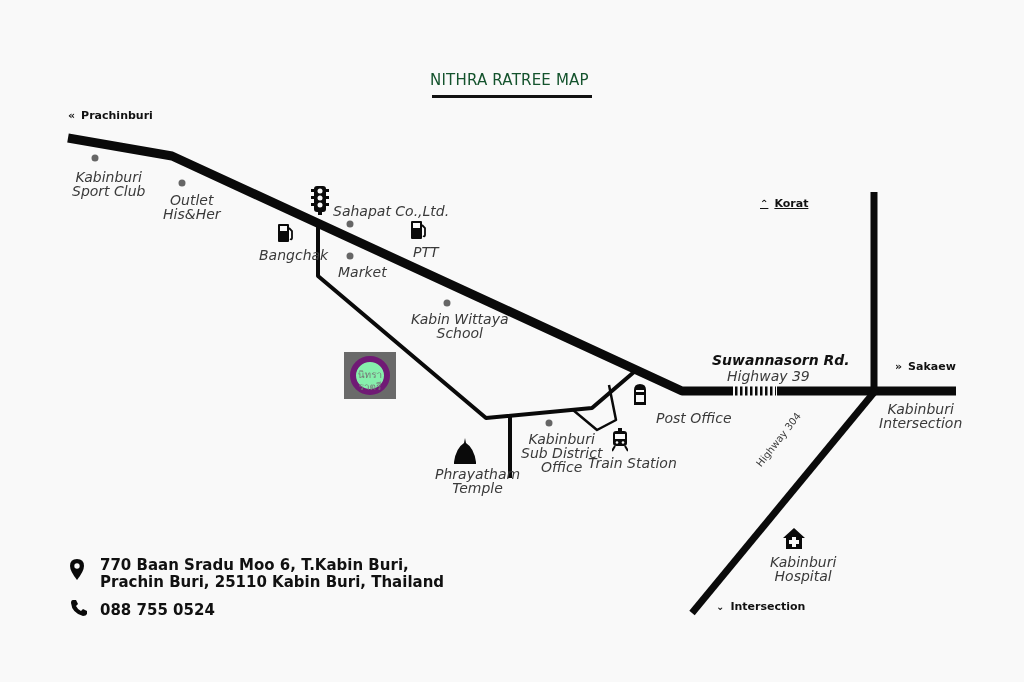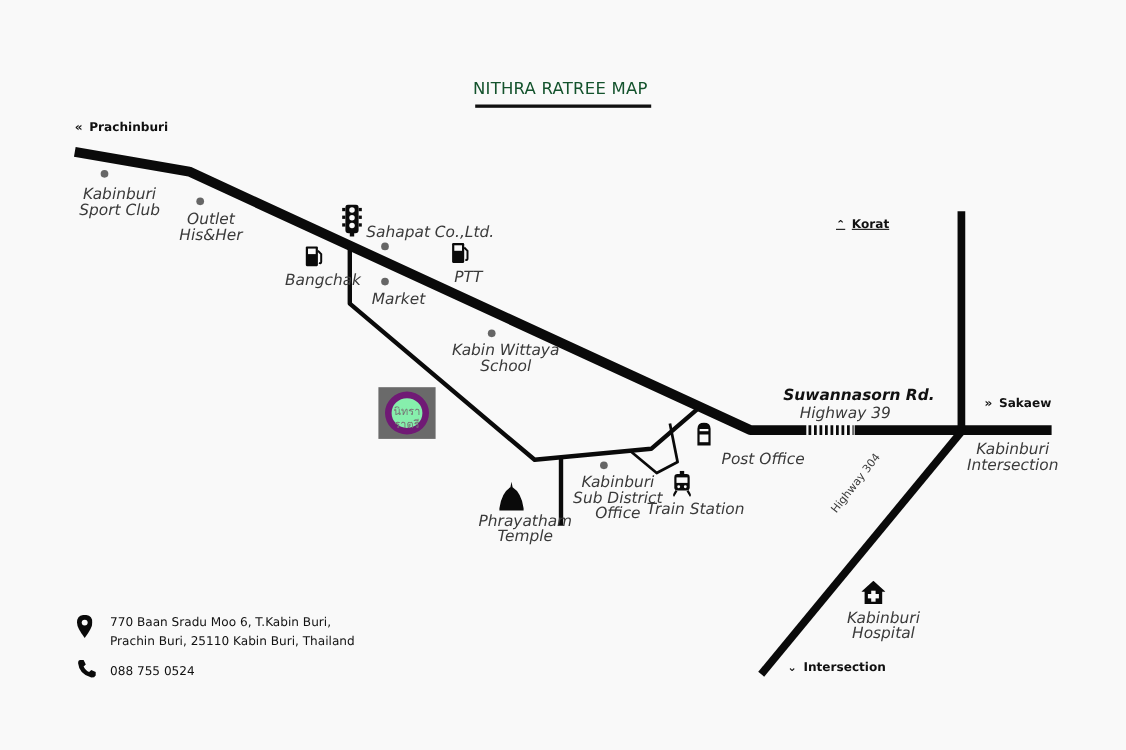--- a/index.html
+++ b/index.html
@@ -5,21 +5,21 @@
   html, body { margin:0; padding:0; }
   body { width:1024px; height:682px; background:#f9f9f9; position:relative; overflow:hidden;
          font-family:"DejaVu Sans", "Liberation Sans", sans-serif; color:#333; }
   svg.map { position:absolute; left:0; top:0; }
   .lbl { position:absolute; font-size:14px; color:#3a3a3a; text-align:center; line-height:14px; white-space:nowrap;font-style:italic; }
   .lbl.dark { color:#111; font-weight:bold;text-align:center; }
   .title { position:absolute; left:430px; top:71px; font-size:15px; font-weight:normal; color:#14532d; letter-spacing:0.2px; }
   .title-bar { position:absolute; left:432px; top:95px; width:160px; height:3px; background:#111; }
   .dest { position:absolute; font-size:11px; font-weight:bold; color:#111; white-space:nowrap; }
   .dest .arr { font-weight:bold; margin-right:6px; }
-  .contact { position:absolute; left:100px; font-size:11px; font-weight:normal; color:#111; line-height:17px; }
+  .contact { position:absolute; left:100px; font-size:15px; font-weight:bold; color:#111; line-height:17px; }
   .icon { position:absolute; }
   .logo { position:absolute; left:344px; top:352px; width:52px; height:47px; background:#6a6a6a; }
   .logo-circle { position:absolute; left:6px; top:4px; width:40px; height:39px; border-radius:50%; background:#86efac;
                  border:6px solid #701a75; box-sizing:border-box; font-size:10px; color:#777; text-align:center; line-height:12px; padding-top:7px; }
   .rot { position:absolute; left:754px; top:462px; font-size:10px; color:#3a3a3a; transform:rotate(-52deg); transform-origin:left top; white-space:nowrap; }
 </style>
 </head>
 <body>
 
 <svg class="map" width="1024" height="682">

